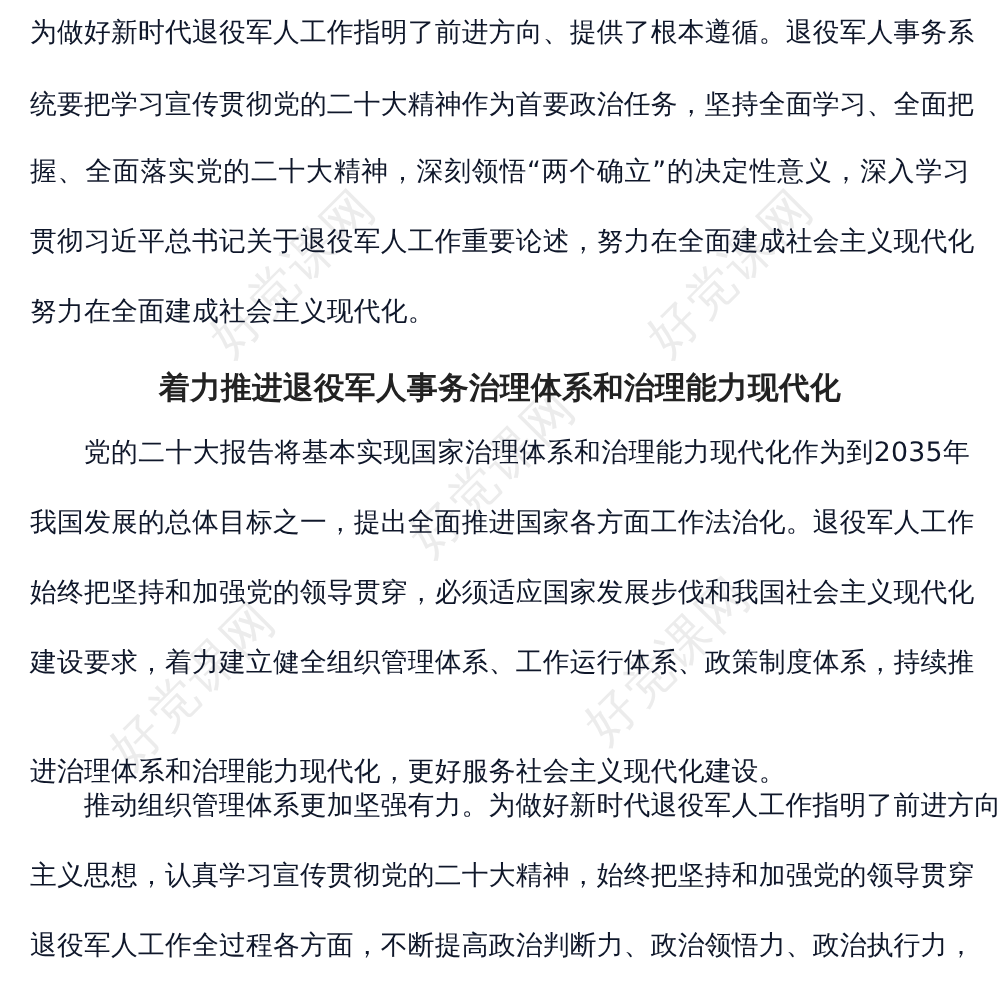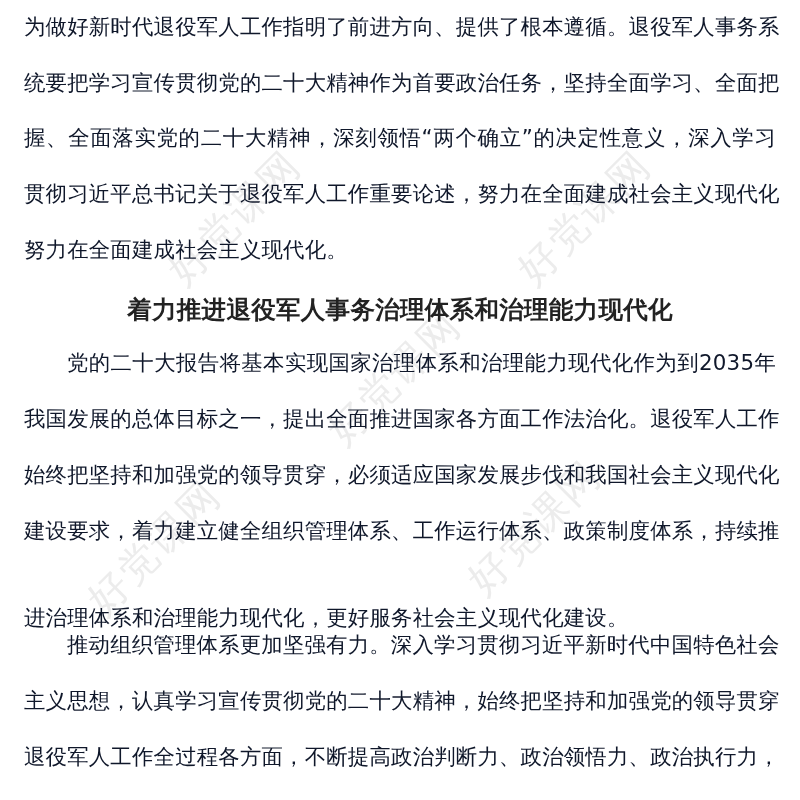--- a/index.html
+++ b/index.html
@@ -87,18 +87,18 @@
 
   <div>
     <div class="line justify indent" style="top:348px;">党的二十大报告将基本实现国家治理体系和治理能力现代化作为到2035年</div>
     <div class="line justify" style="top:404px;">我国发展的总体目标之一，提出全面推进国家各方面工作法治化。退役军人工作</div>
     <div class="line justify" style="top:460px;">始终把坚持和加强党的领导贯穿，必须适应国家发展步伐和我国社会主义现代化</div>
     <div class="line justify" style="top:516px;">建设要求，着力建立健全组织管理体系、工作运行体系、政策制度体系，持续推</div>
     <div class="line" style="top:603px;">进治理体系和治理能力现代化，更好服务社会主义现代化建设。</div>
   </div>
 
   <div>
-    <div class="line justify indent" style="top:630px;">推动组织管理体系更加坚强有力。深入学习贯彻习近平新时代中国特色社会</div>
+    <div class="line justify indent" style="top:630px;">推动组织管理体系更加坚强有力。为做好新时代退役军人工作指明了前进方向</div>
     <div class="line justify" style="top:686px;">主义思想，认真学习宣传贯彻党的二十大精神，始终把坚持和加强党的领导贯穿</div>
     <div class="line justify" style="top:742px;">退役军人工作全过程各方面，不断提高政治判断力、政治领悟力、政治执行力，</div>
   </div>
 
 </div>
 
 </body></html>

